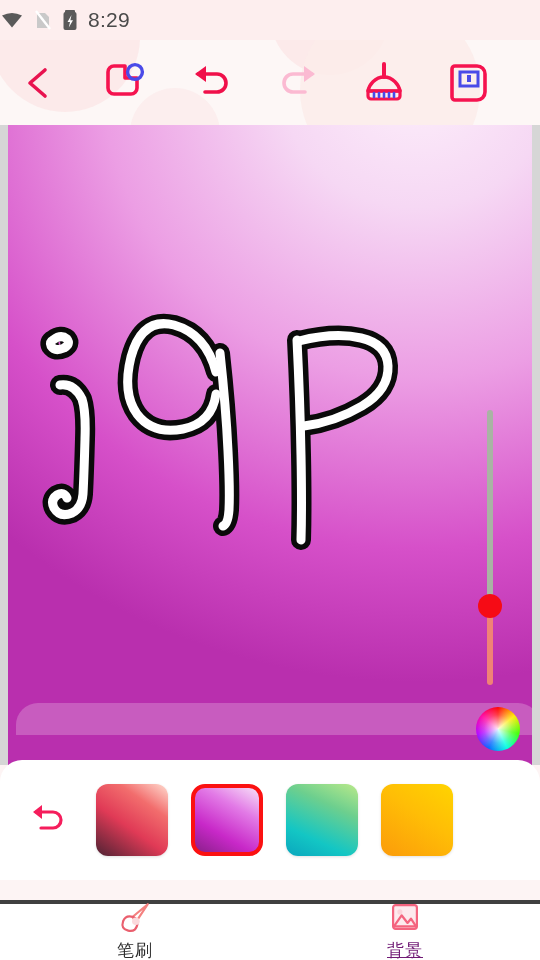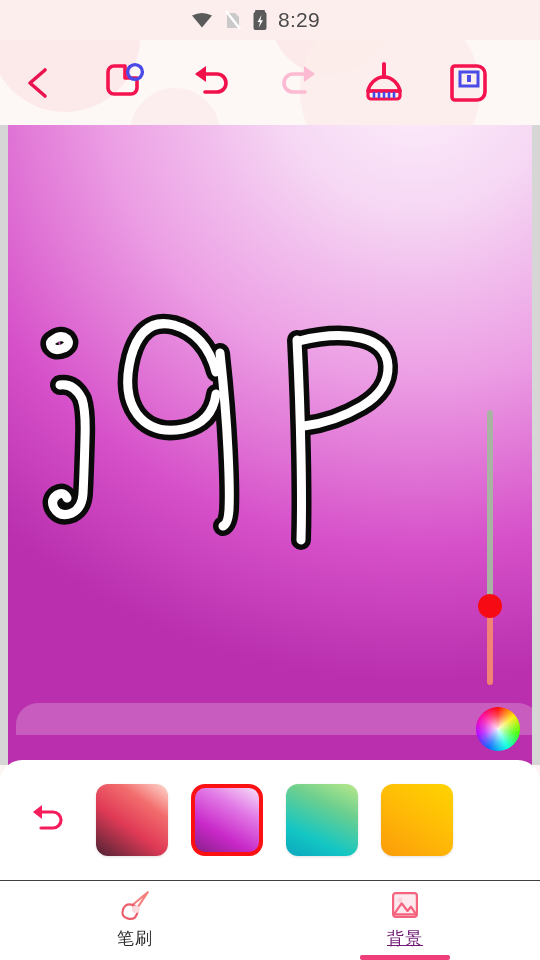--- a/index.html
+++ b/index.html
@@ -14,21 +14,21 @@
     width: 540px; height: 960px;
     background: #fdf4f4;
     overflow: hidden;
   }
 
   
   .statusbar {
     position: absolute; top: 0; left: 0;
     width: 540px; height: 40px;
     background: #fdeeee;
-    display: flex; align-items: center; justify-content: center;
+    display: flex; align-items: center; justify-content: flex-start;
     padding-right: 30px;
     z-index: 40;
   }
   .sb-icons { display: flex; align-items: center; gap: 9px; }
   .sb-time {
     font-size: 21px; color: #4a4a4a; font-weight: 500;
     margin-left: 10px; letter-spacing: .3px;
   }
 
   
@@ -140,24 +140,24 @@
     box-shadow: none;
   }
   .sw-red    { background: linear-gradient(215deg, #ffdcd0 0%, #f26d6d 28%, #e03a56 58%, #4e2233 100%); }
   .sw-purple { background: linear-gradient(210deg, #f7e0f8 0%, #e27ae6 32%, #c828c8 68%, #8a1f8a 100%); }
   .sw-green  { background: linear-gradient(205deg, #b9e98a 0%, #6dcf8e 32%, #13c6c4 72%, #0aa6bd 100%); }
   .sw-orange { background: linear-gradient(215deg, #ffd400 0%, #ffbd06 45%, #fb9b0a 100%); }
 
   
   .bottom-nav {
     position: absolute; left: 0; bottom: 0;
-    width: 540px; height: 80px;
+    width: 540px; height: 60px;
     background: #ffffff;
-    border-top: 1px solid #404040;
-    display: flex; align-items: flex-end;
+    border-top: 4px solid #404040;
+    display: flex; align-items: center;
     z-index: 30;
   }
   .nav-item {
     flex: 1; height: 80px;
     display: flex; flex-direction: column; align-items: center;
     justify-content: flex-start; padding-top: 8px;
     cursor: pointer; background: none; border: none;
     position: relative;
   }
   .nav-icon { width: 34px; height: 34px; display: block; }

